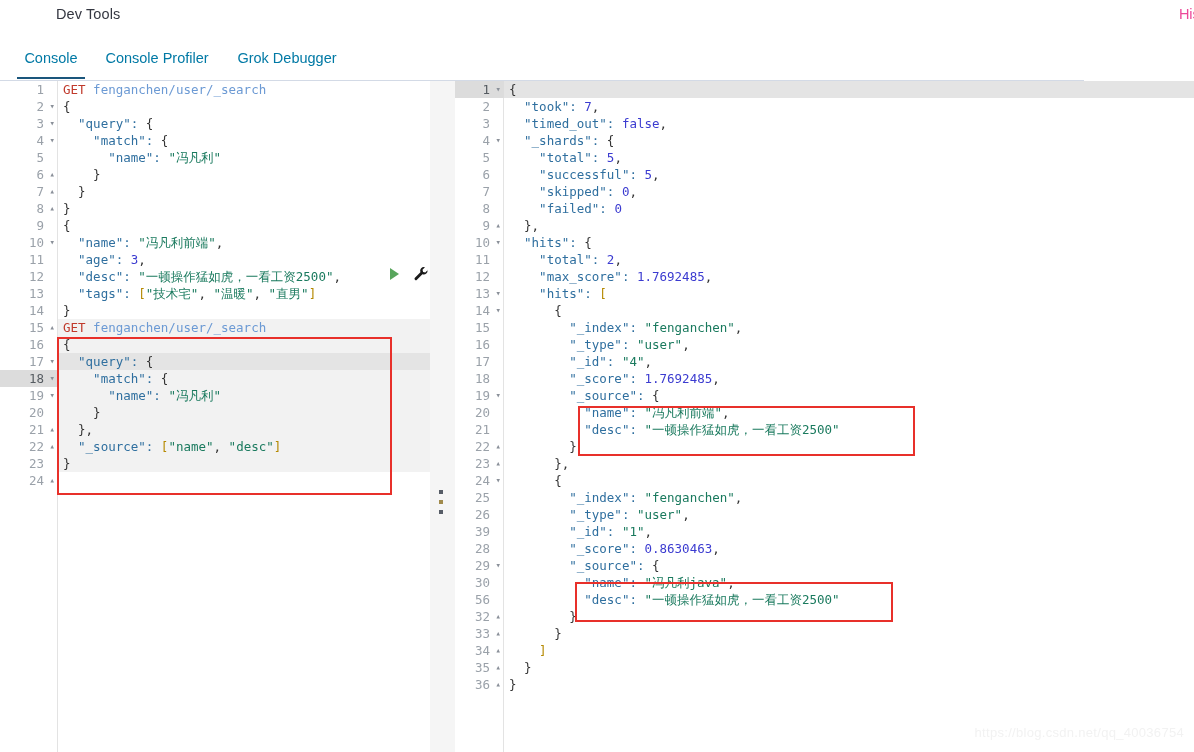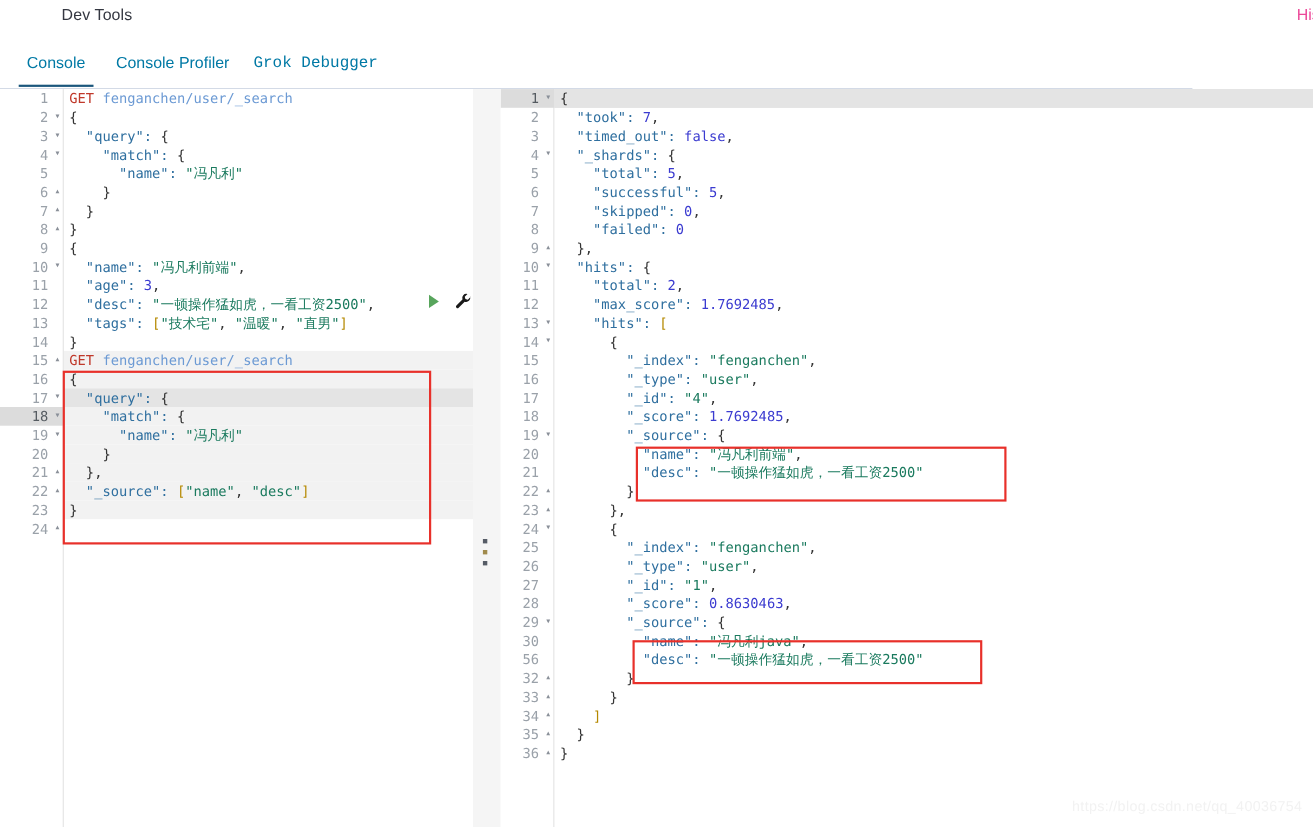--- a/index.html
+++ b/index.html
@@ -56,21 +56,21 @@
     color: #0079a5;
     cursor: pointer;
     box-sizing: border-box;
   }
   .tab.active {
     color: #0079a5;
     border-bottom: 2px solid #1a567c;
   }
   .tab-console  { left: 17px;  width: 68px; text-align: center; }
   .tab-profiler { left: 105px; width: 104px; text-align: center; }
-  .tab-grok     { left: 229px; width: 116px; text-align: center; font-family: Liberation Mono, monospace; }
+  .tab-grok     { left: 229px; width: 116px; text-align: center; }
 
   
   .panes {
     position: absolute;
     left: 0; top: 81px;
     width: 1194px;
     height: 671px;
     background: #ffffff;
   }
 
@@ -325,21 +325,21 @@
         <div class="line">17</div>
         <div class="line">18</div>
         <div class="line">19<span class="fold">▾</span></div>
         <div class="line">20</div>
         <div class="line">21</div>
         <div class="line">22<span class="fold">▴</span></div>
         <div class="line">23<span class="fold">▴</span></div>
         <div class="line">24<span class="fold">▾</span></div>
         <div class="line">25</div>
         <div class="line">26</div>
-        <div class="line">27</div>
+        <div class="line">39</div>
         <div class="line">28</div>
         <div class="line">29<span class="fold">▾</span></div>
         <div class="line">30</div>
         <div class="line">56</div>
         <div class="line">32<span class="fold">▴</span></div>
         <div class="line">33<span class="fold">▴</span></div>
         <div class="line">34<span class="fold">▴</span></div>
         <div class="line">35<span class="fold">▴</span></div>
         <div class="line">36<span class="fold">▴</span></div>
       </div>

